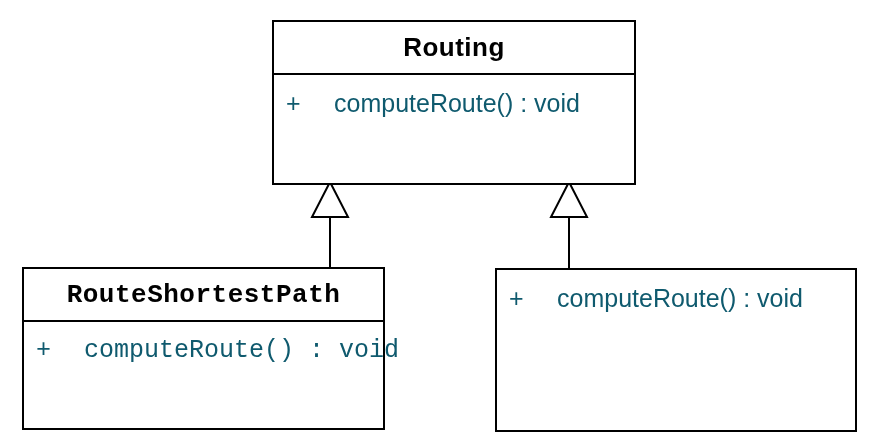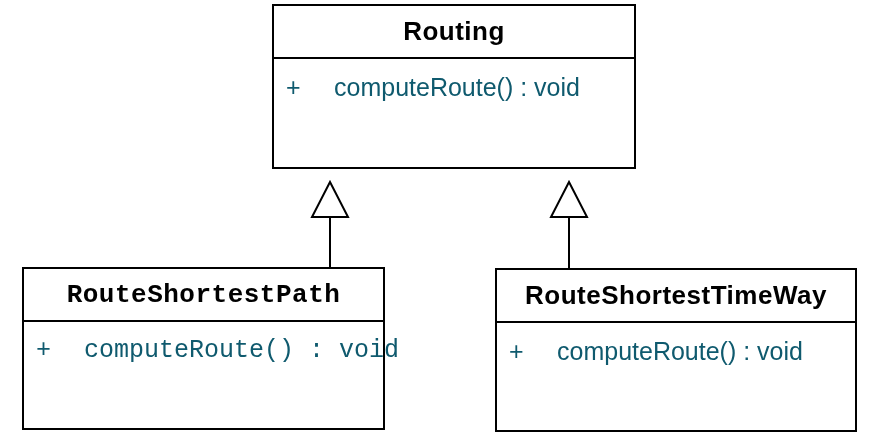--- a/index.html
+++ b/index.html
@@ -41,21 +41,21 @@
   }
   .op-row {
     font-size: 25px;
     color: #0f5a6e;
     white-space: nowrap;
   }
   .op-vis {
     display: inline-block;
     width: 48px;
   }
-  #node-routing   { left: 272px; top: 4px;  width: 364px; height: 165px; }
+  #node-routing   { left: 272px; top: 20px;  width: 364px; height: 165px; }
   #node-path      { left: 22px;  top: 267px; width: 363px; height: 163px; font-family: Liberation Mono, monospace; }
   #node-timeway   { left: 495px; top: 268px; width: 362px; height: 164px; }
 </style>
 </head>
 <body>
 
 <div id="diagram-canvas">
 
   <svg id="connector-layer" viewBox="0 0 882 442" xmlns="http://www.w3.org/2000/svg">
     <g>
@@ -84,23 +84,20 @@
       <span>RouteShortestPath</span>
     </div>
     <div class="class-body">
       <div class="op-row">
         <span class="op-vis">+</span><span>computeRoute() : void</span>
       </div>
     </div>
   </div>
 
   <div id="node-timeway" class="class-node">
-    <div class="class-title">
-      <span>RouteShortestTimeWay</span>
-    </div>
     <div class="class-body">
       <div class="op-row">
         <span class="op-vis">+</span><span>computeRoute() : void</span>
       </div>
     </div>
   </div>
 
 </div>
 
 </body></html>

